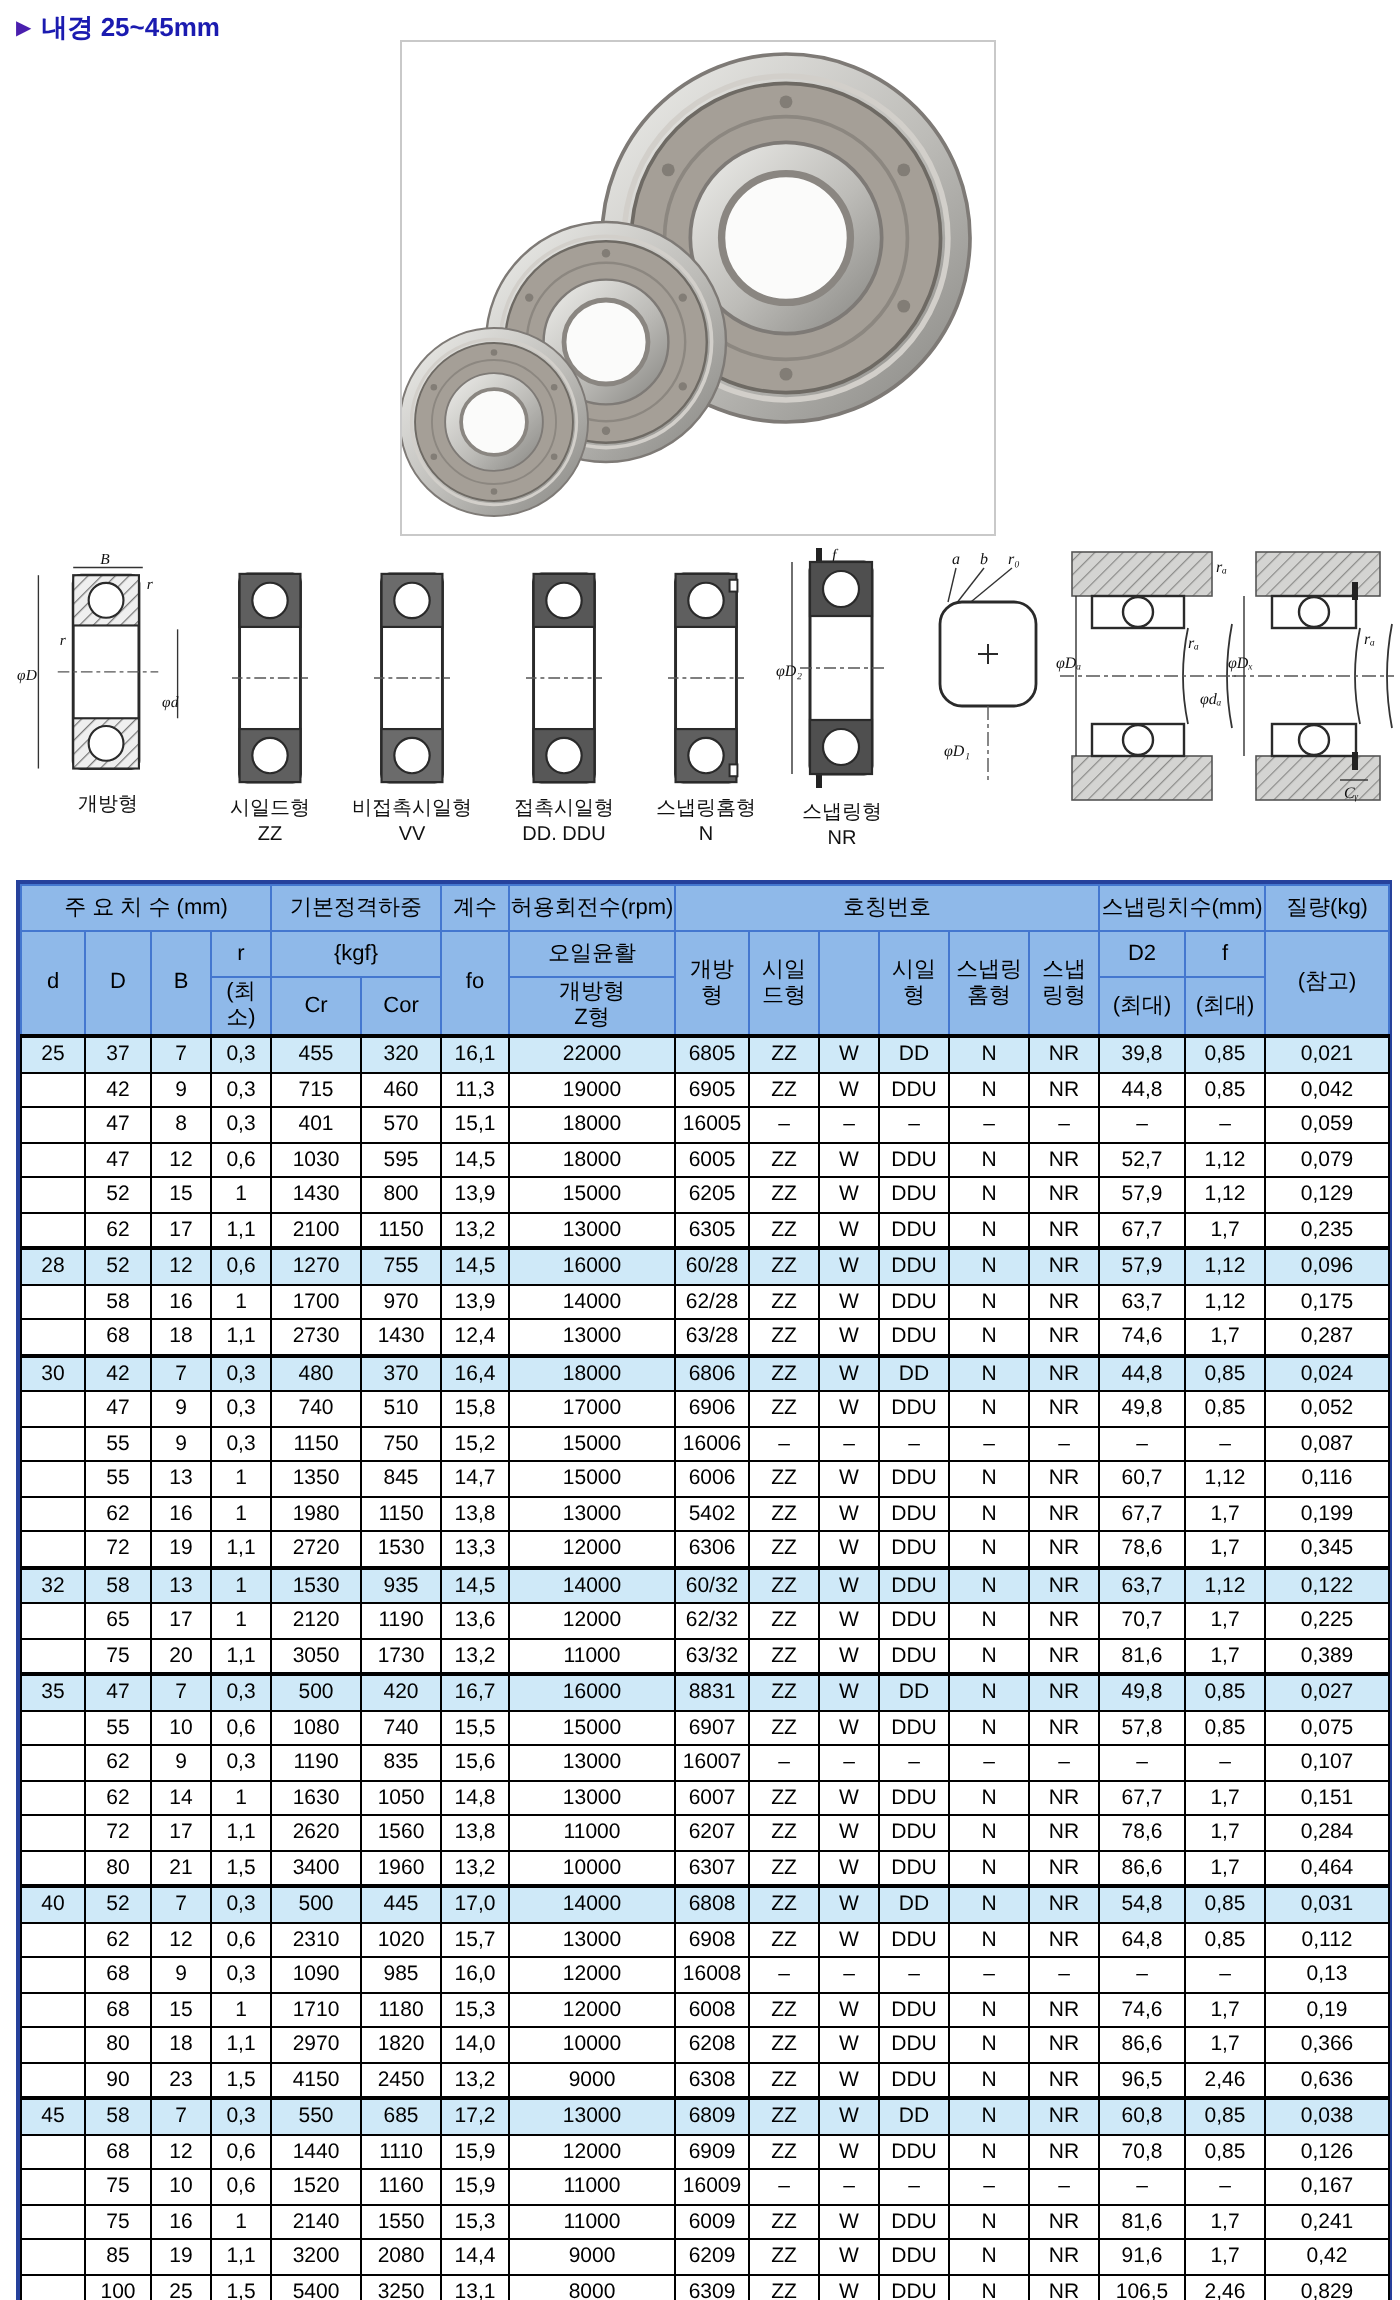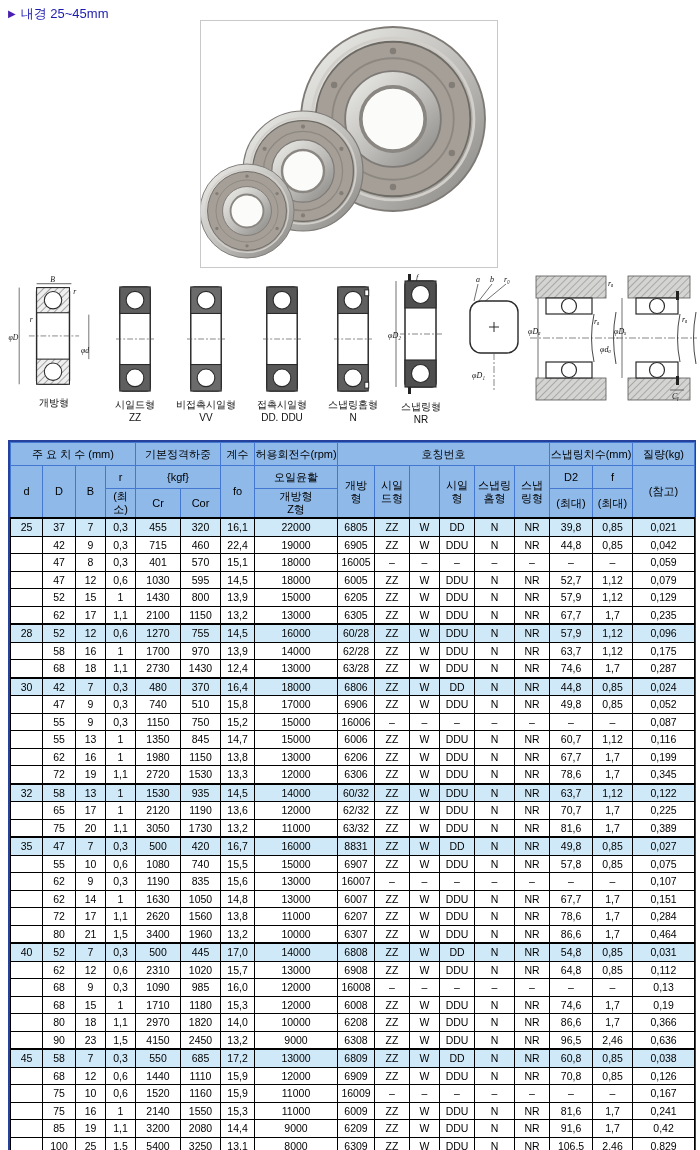--- a/index.html
+++ b/index.html
@@ -1,19 +1,19 @@
 <!DOCTYPE html>
 <html><head>
 <meta charset="utf-8">
 <style>
   html,body{margin:0;padding:0;}
   body{width:700px;height:1150px;position:relative;background:#fff;
        font-family:"Liberation Sans","DejaVu Sans",sans-serif;color:#000;}
 
-  .title{position:absolute;left:8px;top:5px;font-size:13px;font-weight:normal;color:#1b1bb0;}
+  .title{position:absolute;left:8px;top:5px;font-size:13px;font-weight:bold;color:#1b1bb0;}
   .title .bullet{color:#4a1fae;font-size:10px;margin-right:5px;vertical-align:1px;}
 
   .photo-box{position:absolute;left:200px;top:20px;width:296px;height:246px;
              border:1px solid #c9c9c9;background:#fff;overflow:hidden;}
 
   .diagrams{position:absolute;left:0;top:272px;width:700px;height:166px;}
   .fig{position:absolute;text-align:center;}
   .fig svg{display:block;margin:0 auto;}
   .fig-label{font-size:10px;color:#111;line-height:1.25;margin-top:5px;white-space:nowrap;}
   .dimtxt{font-family:"Liberation Serif","DejaVu Serif",serif;font-style:italic;font-size:8px;fill:#111;}
@@ -323,21 +323,21 @@
           <td>0,85</td>
           <td>0,021</td>
         </tr>
         <tr>
           <td></td>
           <td>42</td>
           <td>9</td>
           <td>0,3</td>
           <td>715</td>
           <td>460</td>
-          <td>22,4</td>
+          <td>11,3</td>
           <td>19000</td>
           <td>6905</td>
           <td>ZZ</td>
           <td>W</td>
           <td>DDU</td>
           <td>N</td>
           <td>NR</td>
           <td>44,8</td>
           <td>0,85</td>
           <td>0,042</td>
@@ -553,21 +553,21 @@
         </tr>
         <tr>
           <td></td>
           <td>62</td>
           <td>16</td>
           <td>1</td>
           <td>1980</td>
           <td>1150</td>
           <td>13,8</td>
           <td>13000</td>
-          <td>6206</td>
+          <td>5402</td>
           <td>ZZ</td>
           <td>W</td>
           <td>DDU</td>
           <td>N</td>
           <td>NR</td>
           <td>67,7</td>
           <td>1,7</td>
           <td>0,199</td>
         </tr>
         <tr>

